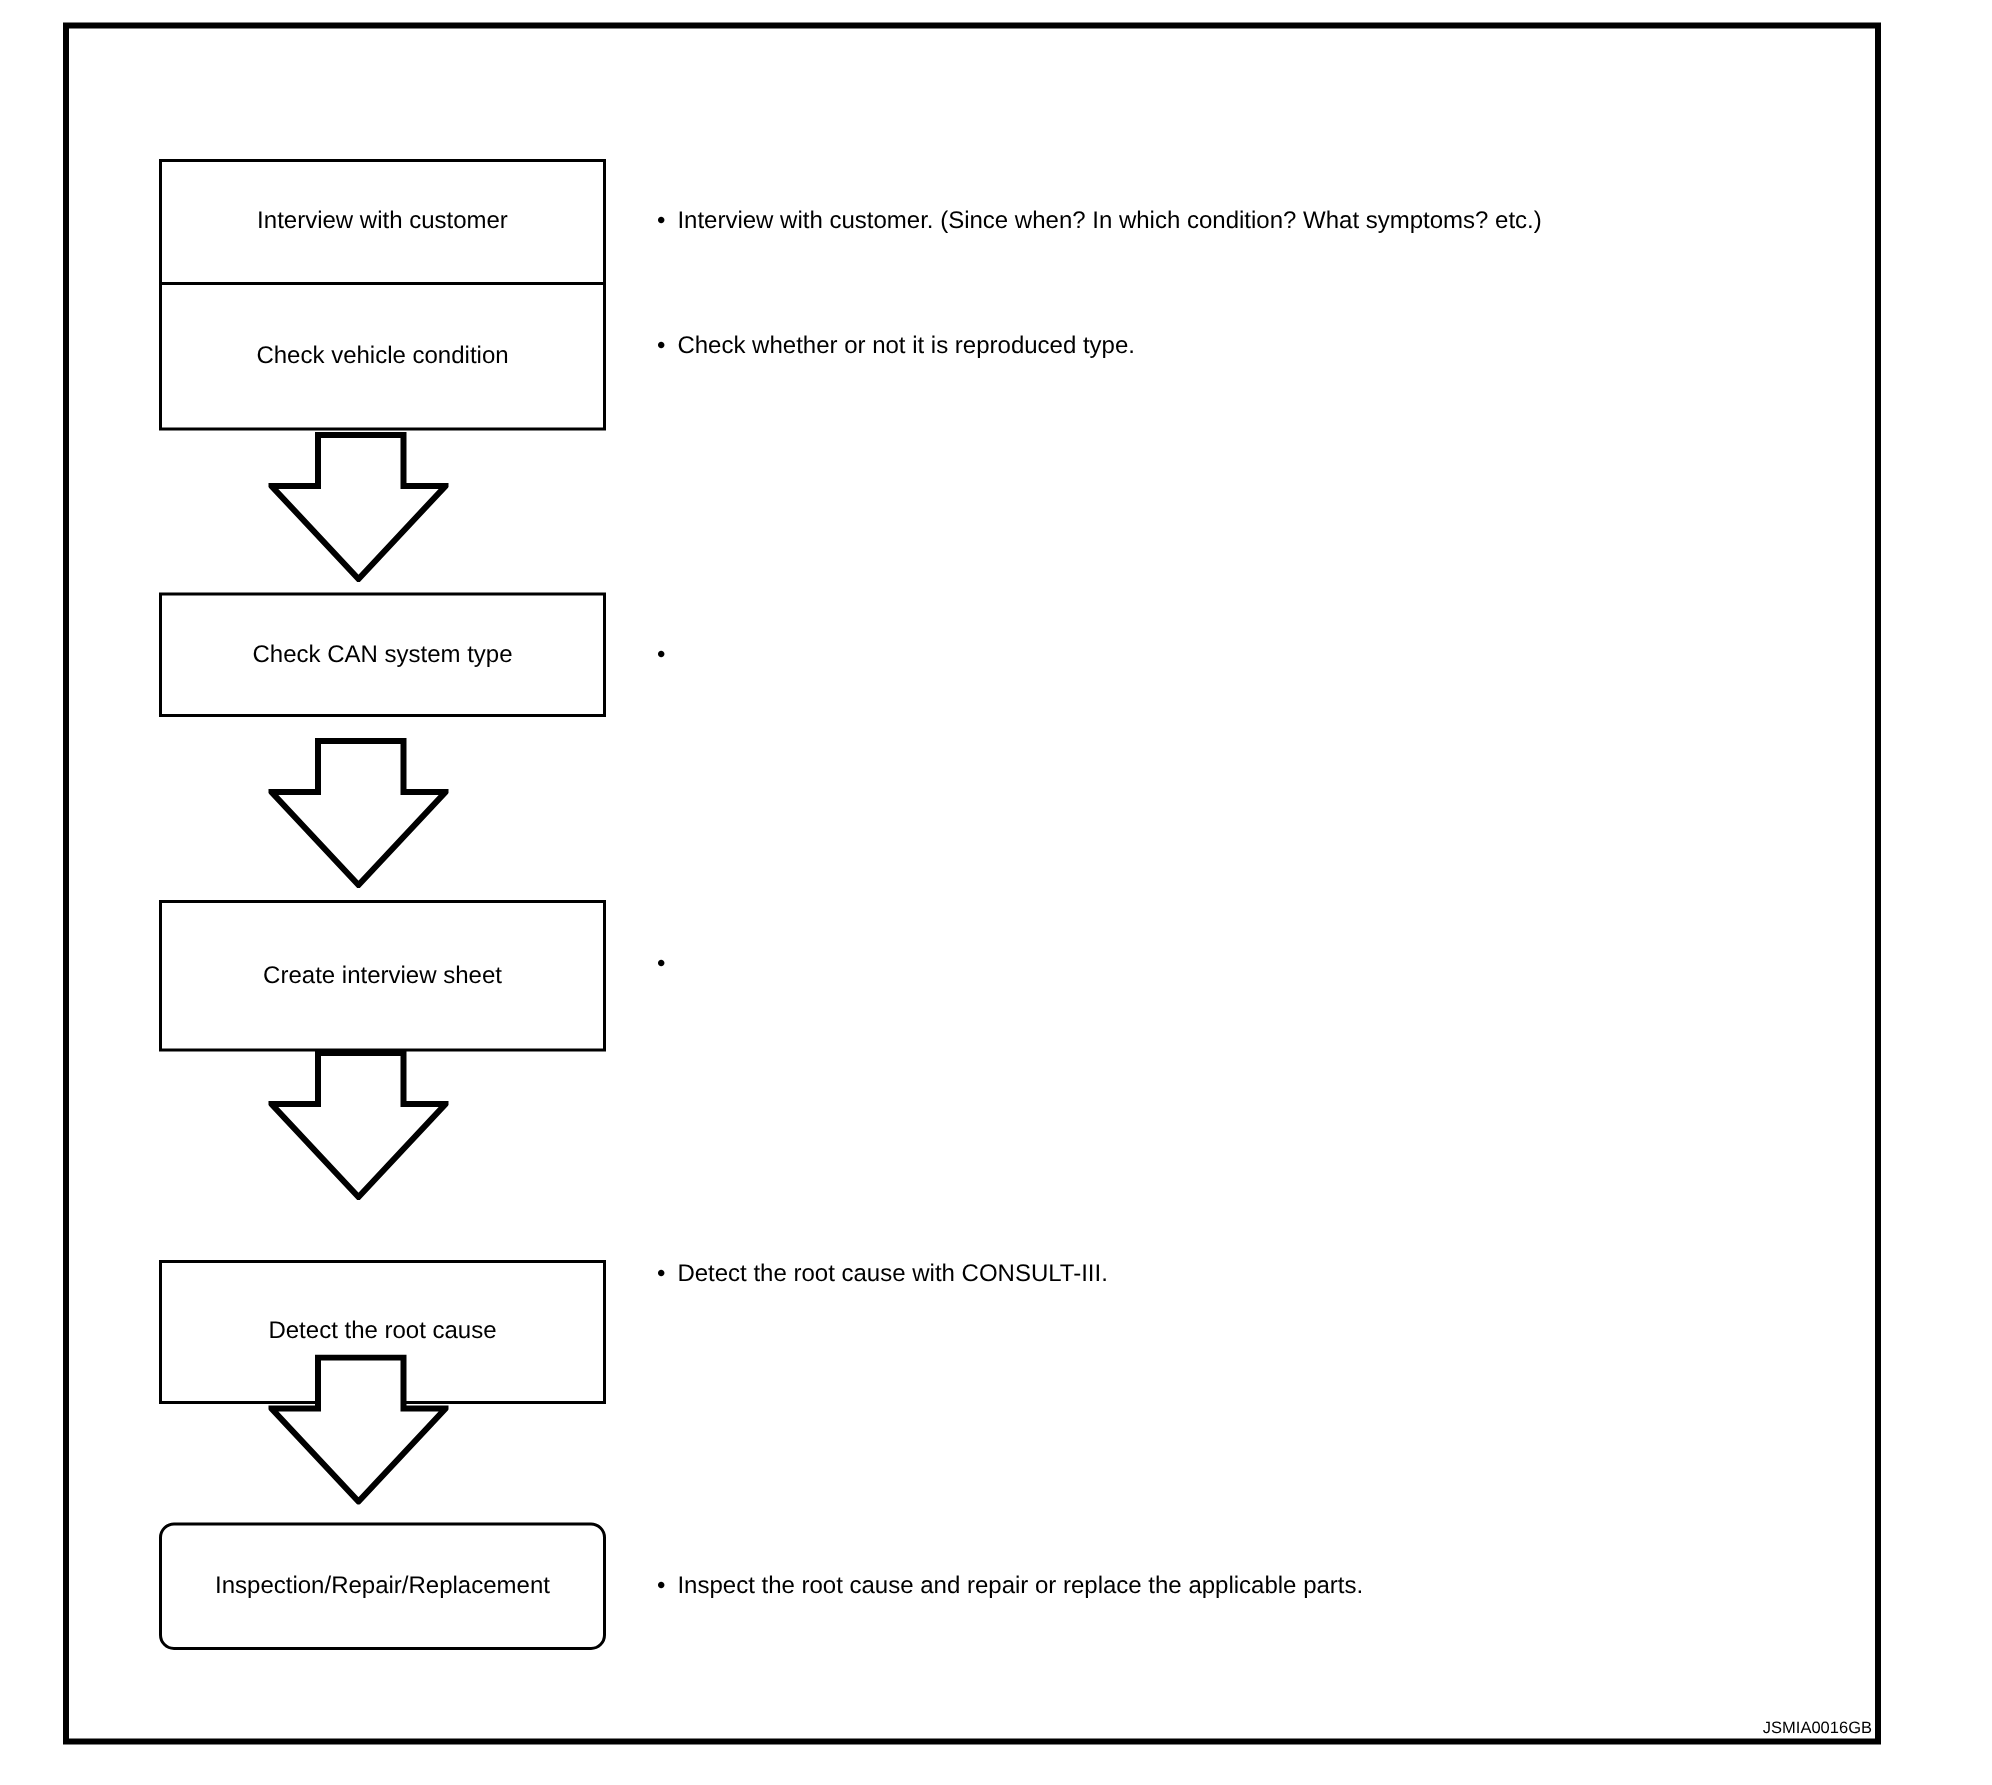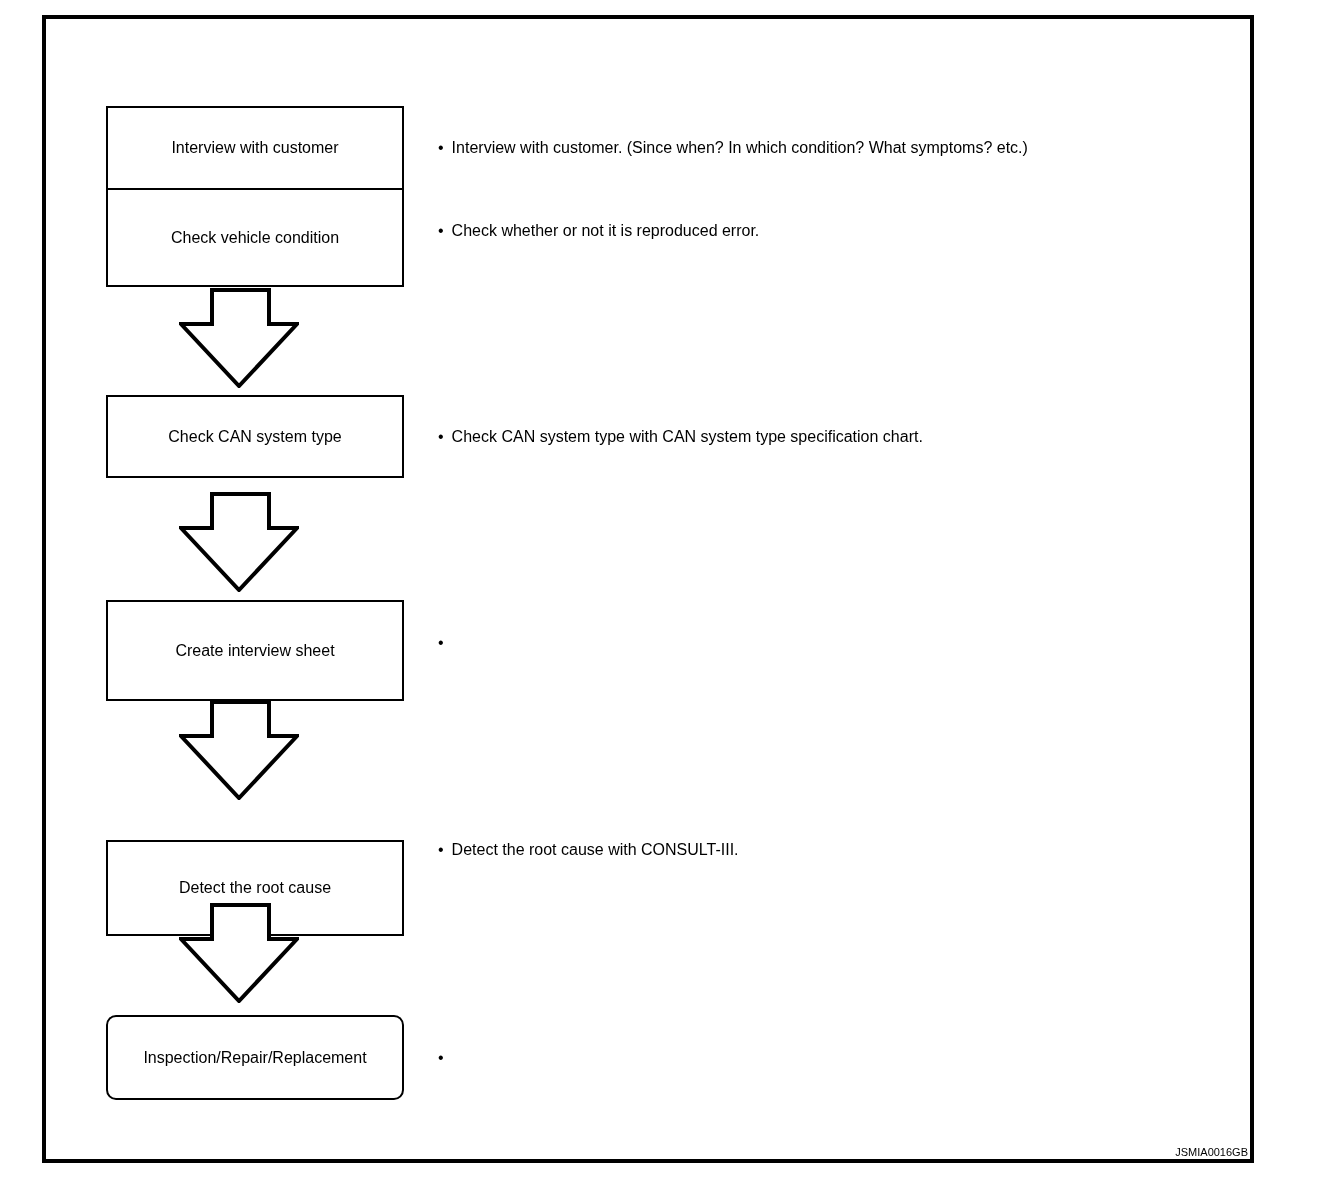--- a/index.html
+++ b/index.html
@@ -127,30 +127,30 @@
   <svg class="down-arrow arrow-4" viewBox="0 0 120 100">
     <polygon points="33,2 90,2 90,36 118,36 60,98 2,36 33,36" fill="#ffffff" stroke="#000000" stroke-width="4" stroke-linejoin="miter"></polygon>
   </svg>
 
   <div class="note note-1">
     <span class="marker">•</span>
     <span>Interview with customer. (Since when? In which condition? What symptoms? etc.)</span>
   </div>
   <div class="note note-2">
     <span class="marker">•</span>
-    <span>Check whether or not it is reproduced error.</span>
+    <span>Check whether or not it is reproduced type.</span>
   </div>
   <div class="note note-3">
     <span class="marker">•</span>
-    <span>Check CAN system type with CAN system type specification chart.</span>
   </div>
   <div class="note note-4">
     <span class="marker">•</span>
   </div>
   <div class="note note-5">
     <span class="marker">•</span>
     <span>Detect the root cause with CONSULT-III.</span>
   </div>
   <div class="note note-6">
     <span class="marker">•</span>
+    <span>Inspect the root cause and repair or replace the applicable parts.</span>
   </div>
 
 </div>
 
 </body></html>

